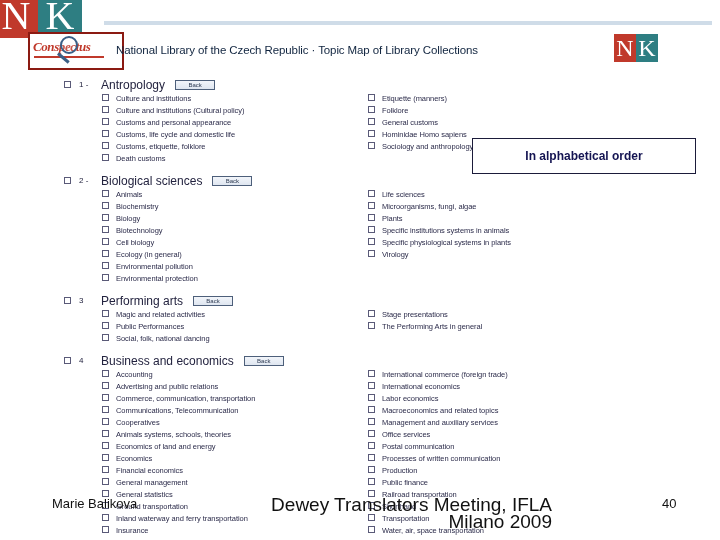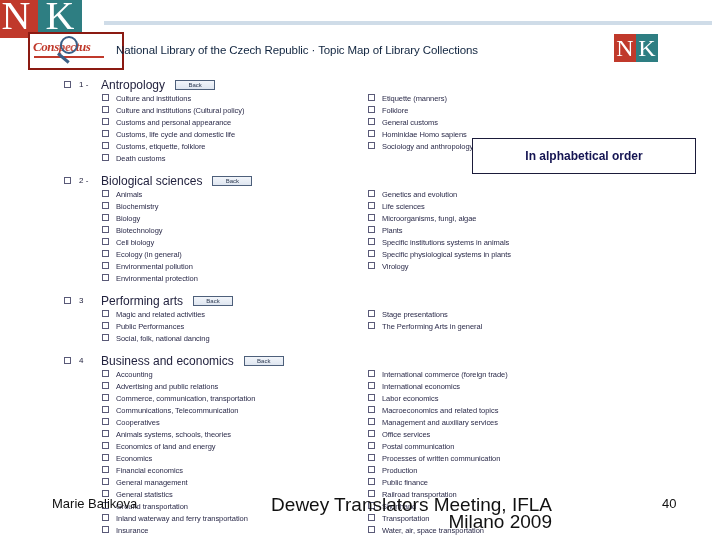--- a/index.html
+++ b/index.html
@@ -391,24 +391,20 @@
             <span class="item-label">Environmental pollution</span>
           </div>
           <div class="item">
             <span class="cb"></span>
             <span class="item-label">Environmental protection</span>
           </div>
         </div>
         <div class="col col-right">
           <div class="item">
             <span class="cb"></span>
-            <span class="item-label">Genetics and evolution</span>
-          </div>
-          <div class="item">
-            <span class="cb"></span>
             <span class="item-label">Life sciences</span>
           </div>
           <div class="item">
             <span class="cb"></span>
             <span class="item-label">Microorganisms, fungi, algae</span>
           </div>
           <div class="item">
             <span class="cb"></span>
             <span class="item-label">Plants</span>
           </div>

